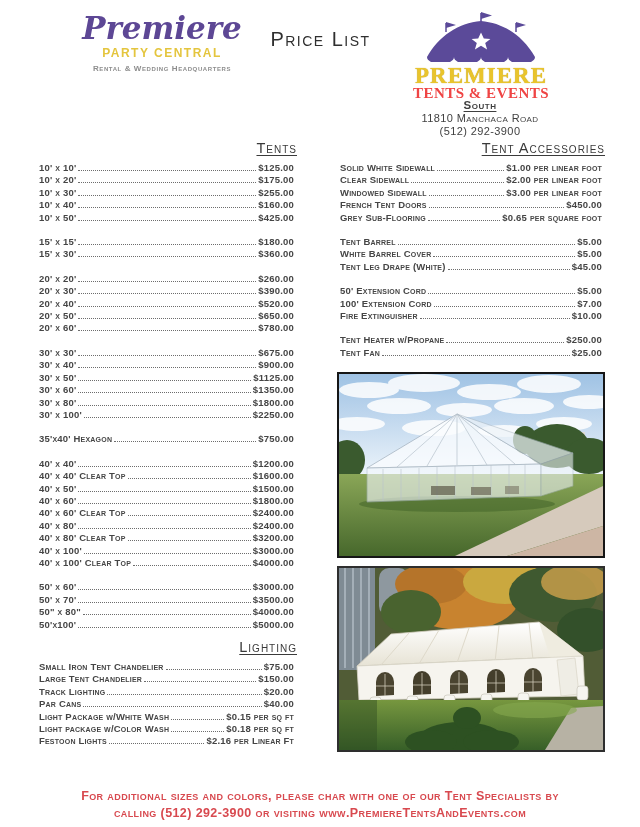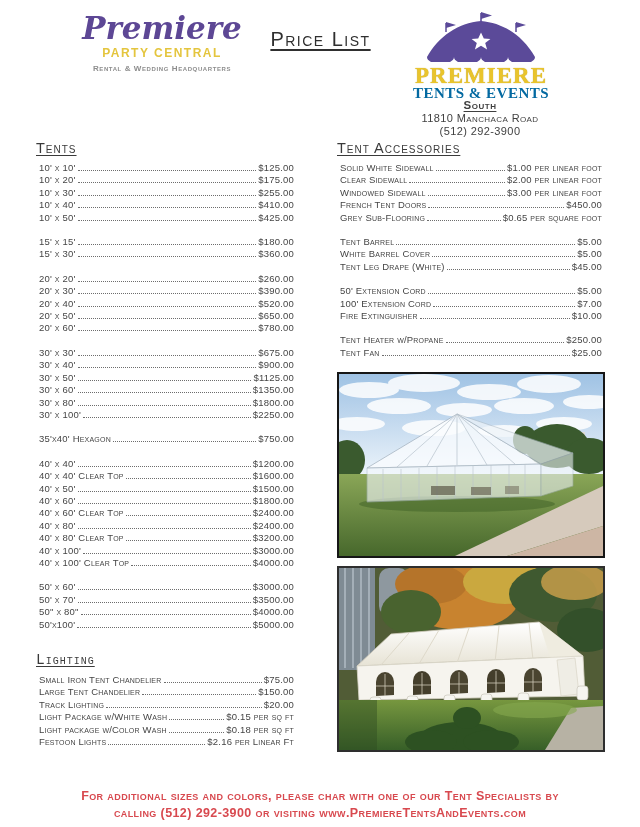--- a/index.html
+++ b/index.html
@@ -11,49 +11,49 @@
   .left-logo { position:absolute; left:52px; top:12px; width:220px; text-align:center; }
   .script-name { font-family:"DejaVu Serif", serif; font-style:italic; font-weight:bold;
     font-size:31px; line-height:32px; color:#5d4795; }
   .party-central { font-size:12px; line-height:19px; font-weight:bold; color:#e4c53e;
     letter-spacing:1.5px; }
   .tagline { font-size:8px; line-height:11px; font-weight:bold; color:#8d8d8d;
     letter-spacing:0.6px; font-variant:small-caps; }
 
   .page-title { position:absolute; left:233px; top:28px; width:175px; text-align:center;
     font-size:20px; color:#2f2f2f; font-variant:small-caps; letter-spacing:1.5px;
-    text-decoration:underline; text-underline-offset:3px; }
+    text-underline-offset:3px; }
 
   .right-logo { position:absolute; left:400px; top:10px; width:162px; text-align:center; }
   .rl-main { font-family:"Liberation Serif", serif; font-size:23px; line-height:19px;
     font-weight:bold; color:#e9c42c; letter-spacing:1px; text-shadow:0 0 1px #b89a20; }
   .rl-sub  { font-family:"Liberation Serif", serif; font-size:15px; line-height:16px;
-    font-weight:bold; color:#0369a1; letter-spacing:0.5px; }
+    font-weight:bold; color:#ef4444; letter-spacing:0.5px; }
 
   .loc { position:absolute; text-align:center; color:#3f3f3f; font-variant:small-caps; }
   .loc-north { left:52px;  top:93px; width:260px; }
   .loc-south { left:385px; top:99px; width:190px; }
   .loc-label { font-size:11.5px; line-height:13px; font-weight:bold;
     text-decoration:underline; text-underline-offset:2px; letter-spacing:0.5px; }
   .loc-line  { font-size:11px; line-height:13px; letter-spacing:0.4px; }
 
   
   .col-left  { position:absolute; left:36px;  top:140px; width:261px; }
   .col-right { position:absolute; left:337px; top:140px; width:268px; }
-  .sec-h { text-align:left; font-size:14.5px; line-height:17px; color:#3a3a3a;
+  .sec-h { text-align:right; font-size:14.5px; line-height:17px; color:#3a3a3a;
     font-variant:small-caps; letter-spacing:1px; text-decoration:underline;
     text-underline-offset:2px; margin-bottom:5px; }
-  .sec-h.mt { margin-top:21px;font-family:Liberation Mono, monospace; }
+  .sec-h.mt { margin-top:8px; }
   .group { margin-bottom:12px; }
   .group:last-child { margin-bottom:0; }
   .price-row { display:flex; align-items:baseline; font-size:9.5px; line-height:12.4px;
     color:#454545; font-variant:small-caps; letter-spacing:0.2px; white-space:nowrap; }
   .leader { flex:1; border-bottom:1px dotted #6d6d6d; margin:0 2px 2px 2px; min-width:8px; }
   .price  { white-space:nowrap; }
-  .plist { padding:0 3px; }
+  .plist { padding:0 3px;font-weight:bold; }
 
   
   .photo { width:268px; height:186px; border:2px solid #161616; background:#cfe0ee;
     margin-top:13px; overflow:hidden; }
   .photo + .photo { margin-top:8px; border-color:#2e2e2e; }
   .photo svg { display:block; width:264px; height:182px; }
 
   
   .footer { position:absolute; left:0; top:788px; width:640px; text-align:center;
     color:#d8494f; font-variant:small-caps; font-size:12.5px; line-height:17px;
@@ -115,21 +115,21 @@
             <span class="price">$175.00</span>
           </div>
           <div class="price-row">
             <span class="lbl">10' x 30'</span>
             <span class="leader"></span>
             <span class="price">$255.00</span>
           </div>
           <div class="price-row">
             <span class="lbl">10' x 40'</span>
             <span class="leader"></span>
-            <span class="price">$410.00</span>
+            <span class="price">$160.00</span>
           </div>
           <div class="price-row">
             <span class="lbl">10' x 50'</span>
             <span class="leader"></span>
             <span class="price">$425.00</span>
           </div>
         </div>
         <div class="group">
           <div class="price-row">
             <span class="lbl">15' x 15'</span>
@@ -288,20 +288,25 @@
           </div>
           <div class="price-row">
             <span class="lbl">Large Tent Chandelier</span>
             <span class="leader"></span>
             <span class="price">$150.00</span>
           </div>
           <div class="price-row">
             <span class="lbl">Track Lighting</span>
             <span class="leader"></span>
             <span class="price">$20.00</span>
+          </div>
+          <div class="price-row">
+            <span class="lbl">Par Cans</span>
+            <span class="leader"></span>
+            <span class="price">$40.00</span>
           </div>
           <div class="price-row">
             <span class="lbl">Light Package w/White Wash</span>
             <span class="leader"></span>
             <span class="price">$0.15 per sq ft</span>
           </div>
           <div class="price-row">
             <span class="lbl">Light package w/Color Wash</span>
             <span class="leader"></span>
             <span class="price">$0.18 per sq ft</span>

